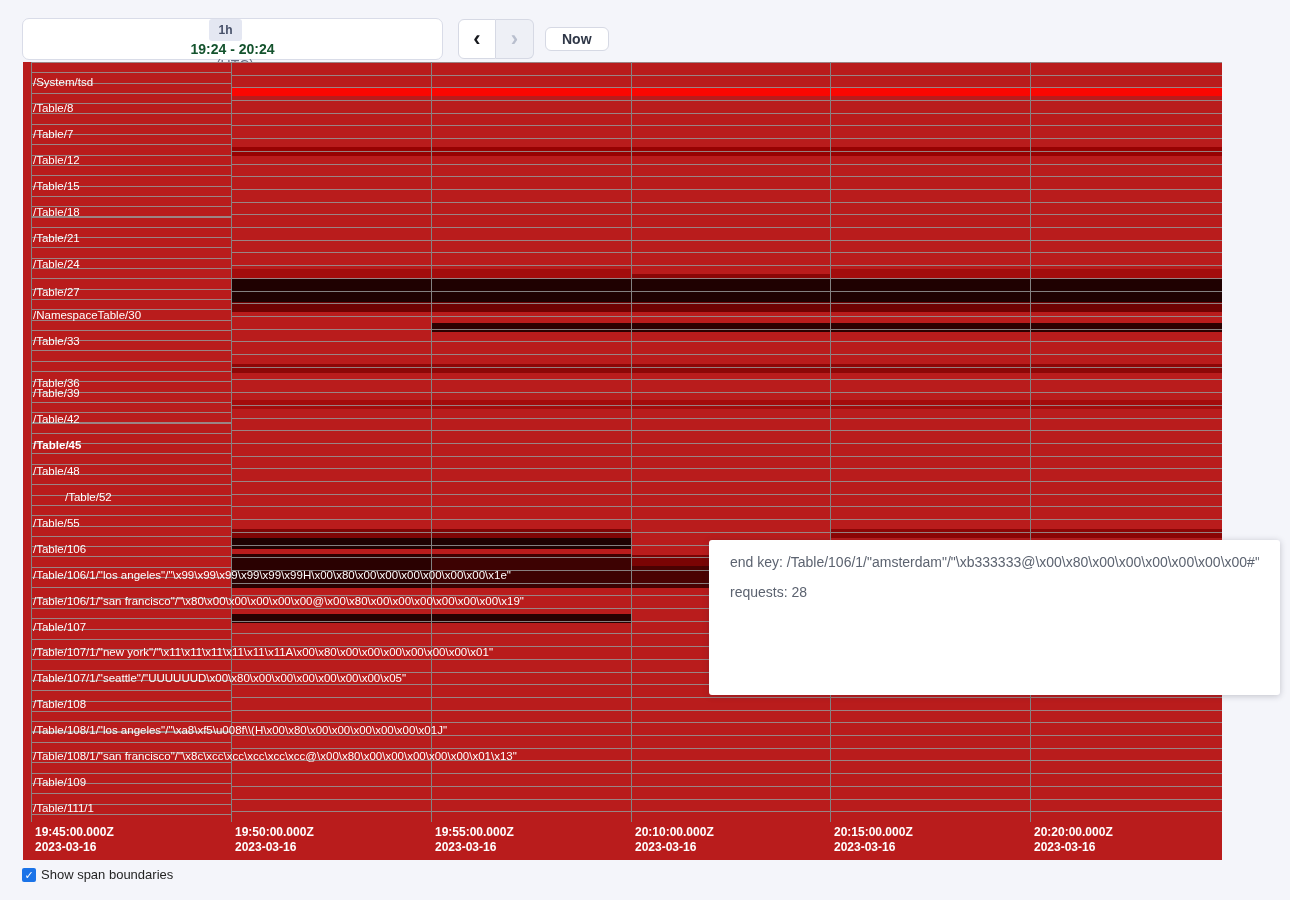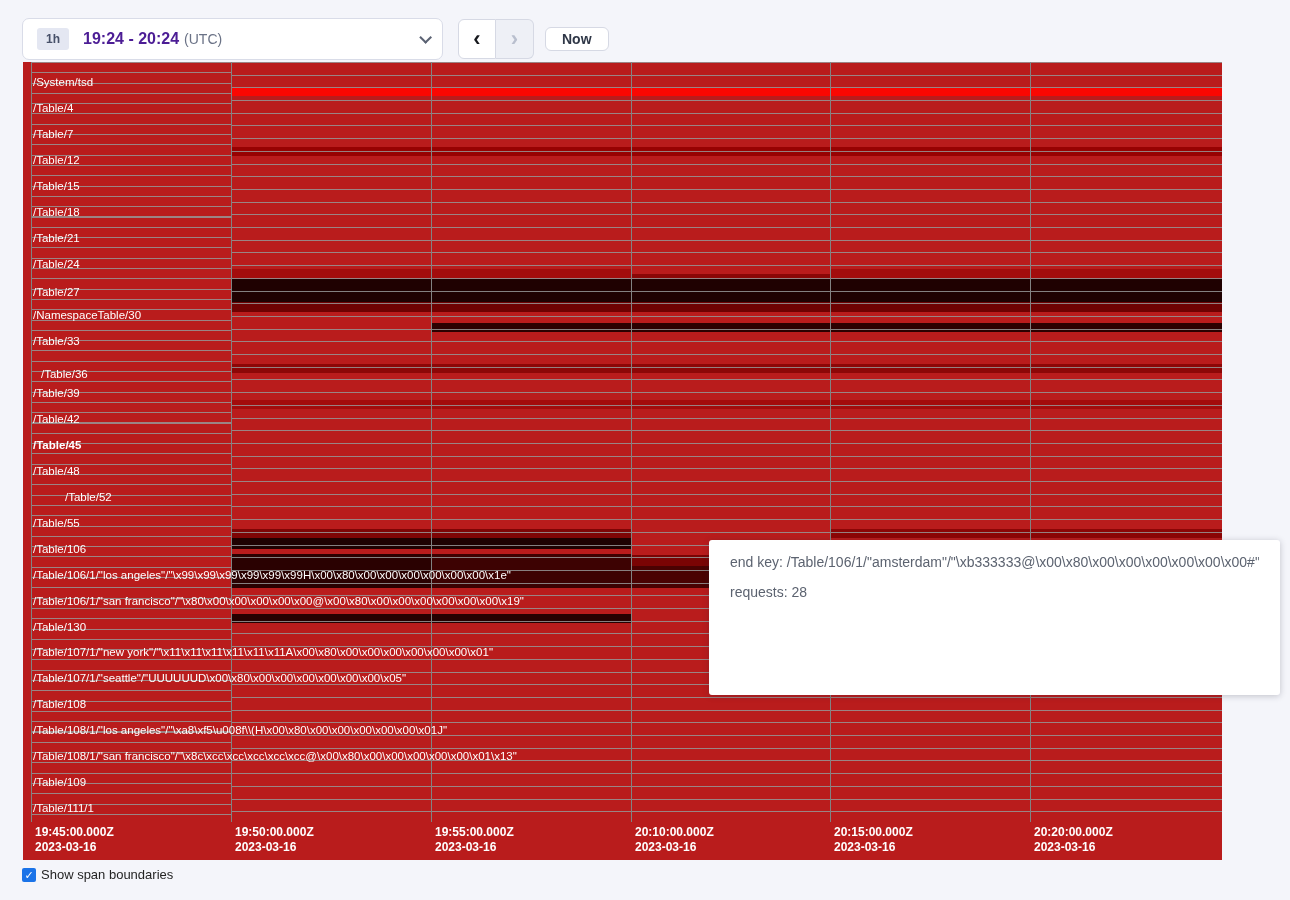--- a/index.html
+++ b/index.html
@@ -7,27 +7,27 @@
   body {
     background:#f4f5fa;
     font-family:"Liberation Sans", sans-serif;
     position:relative;
     overflow:hidden;
   }
   
   .toolbar { position:absolute; left:22px; top:18px; height:42px; display:flex; align-items:stretch; }
   .range-select {
     width:421px; background:#fff; border:1px solid #d9dce8; border-radius:7px;
-    display:flex; align-items:center; padding:0 14px; cursor:pointer;
+    display:flex; align-items:center; padding:0 14px; cursor:pointer;flex-direction:column;
   }
   .range-badge {
     background:#e4e7f2; color:#475069; font-weight:bold; font-size:12px;
     padding:4px 9px; border-radius:3px; margin-right:14px;
   }
-  .range-text { font-size:16px; font-weight:bold; color:#4c1d95; }
+  .range-text { font-size:14px; font-weight:bold; color:#14532d; }
   .range-suffix { font-size:14px; color:#6a7286; margin-left:5px; font-weight:normal; }
   .chevron-down {
     margin-left:auto; width:9px; height:9px; border-right:2px solid #5b6273; border-bottom:2px solid #5b6273;
     transform:rotate(45deg) translateY(-3px);
   }
   .arrow-group { display:flex; margin-left:15px; height:40px; align-self:center; }
   .arrow-btn {
     width:38px; height:40px; background:#fff; border:1px solid #d6d9e4;
     font-size:22px; line-height:36px; text-align:center; color:#16181d; cursor:pointer;
     font-weight:bold;
@@ -102,41 +102,41 @@
     <div class="hm-band" style="left: 608px; top: 493px; width: 78px; height: 11px; background: rgb(122, 4, 4); z-index: 1;"></div>
     <div class="hm-band" style="left: 608px; top: 504px; width: 78px; height: 22px; background: rgb(74, 2, 2); z-index: 1;"></div>
     <div class="hm-band" style="left: 208px; top: 552px; width: 400px; height: 9px; background: rgb(38, 1, 1); z-index: 1;"></div>
     <div class="hm-col" style="left: 8px; width: 200px; z-index: 2; pointer-events: none; border-left-color: rgb(130, 130, 130); background: repeating-linear-gradient(rgba(150, 150, 150, 0.85) 0px, rgba(150, 150, 150, 0.85) 1px, transparent 1px, transparent 10.3px);"></div>
     <div class="hm-col" style="left: 208px; width: 200px; z-index: 2; pointer-events: none; border-left-color: rgb(130, 130, 130); background: repeating-linear-gradient(rgba(150, 150, 150, 0.85) 0px, rgba(150, 150, 150, 0.85) 1px, transparent 1px, transparent 12.7px);"></div>
     <div class="hm-col" style="left: 408px; width: 200px; z-index: 2; pointer-events: none; border-left-color: rgb(130, 130, 130); background: repeating-linear-gradient(rgba(150, 150, 150, 0.85) 0px, rgba(150, 150, 150, 0.85) 1px, transparent 1px, transparent 12.7px);"></div>
     <div class="hm-col" style="left: 608px; width: 199px; z-index: 2; pointer-events: none; border-left-color: rgb(130, 130, 130); background: repeating-linear-gradient(rgba(150, 150, 150, 0.85) 0px, rgba(150, 150, 150, 0.85) 1px, transparent 1px, transparent 12.7px);"></div>
     <div class="hm-col" style="left: 807px; width: 200px; z-index: 2; pointer-events: none; border-left-color: rgb(130, 130, 130); background: repeating-linear-gradient(rgba(150, 150, 150, 0.85) 0px, rgba(150, 150, 150, 0.85) 1px, transparent 1px, transparent 12.7px);"></div>
     <div class="hm-col" style="left: 1007px; width: 192px; z-index: 2; pointer-events: none; border-left-color: rgb(130, 130, 130); background: repeating-linear-gradient(rgba(150, 150, 150, 0.85) 0px, rgba(150, 150, 150, 0.85) 1px, transparent 1px, transparent 12.7px);"></div>
     <div class="hm-row-label" style="top: 14px;">/System/tsd</div>
-    <div class="hm-row-label" style="top: 40px;">/Table/4</div>
+    <div class="hm-row-label" style="top: 40px;">/Table/8</div>
     <div class="hm-row-label" style="top: 66px;">/Table/7</div>
     <div class="hm-row-label" style="top: 92px;">/Table/12</div>
     <div class="hm-row-label" style="top: 118px;">/Table/15</div>
     <div class="hm-row-label" style="top: 144px;">/Table/18</div>
     <div class="hm-row-label" style="top: 170px;">/Table/21</div>
     <div class="hm-row-label" style="top: 196px;">/Table/24</div>
     <div class="hm-row-label" style="top: 224px;">/Table/27</div>
     <div class="hm-row-label" style="top: 247px;">/NamespaceTable/30</div>
     <div class="hm-row-label" style="top: 273px;">/Table/33</div>
-    <div class="hm-row-label" style="top: 306px; margin-left: 8px;">/Table/36</div>
+    <div class="hm-row-label" style="top: 315px;">/Table/36</div>
     <div class="hm-row-label" style="top: 325px;">/Table/39</div>
     <div class="hm-row-label" style="top: 351px;">/Table/42</div>
     <div class="hm-row-label" style="top: 377px; font-weight: bold;">/Table/45</div>
     <div class="hm-row-label" style="top: 403px;">/Table/48</div>
     <div class="hm-row-label" style="top: 429px; margin-left: 32px;">/Table/52</div>
     <div class="hm-row-label" style="top: 455px;">/Table/55</div>
     <div class="hm-row-label" style="top: 481px;">/Table/106</div>
     <div class="hm-row-label" style="top: 507px;">/Table/106/1/"los angeles"/"\x99\x99\x99\x99\x99\x99H\x00\x80\x00\x00\x00\x00\x00\x00\x1e"</div>
     <div class="hm-row-label" style="top: 533px;">/Table/106/1/"san francisco"/"\x80\x00\x00\x00\x00\x00@\x00\x80\x00\x00\x00\x00\x00\x00\x19"</div>
-    <div class="hm-row-label" style="top: 559px;">/Table/130</div>
+    <div class="hm-row-label" style="top: 559px;">/Table/107</div>
     <div class="hm-row-label" style="top: 584px;">/Table/107/1/"new york"/"\x11\x11\x11\x11\x11\x11A\x00\x80\x00\x00\x00\x00\x00\x00\x01"</div>
     <div class="hm-row-label" style="top: 610px;">/Table/107/1/"seattle"/"UUUUUUD\x00\x80\x00\x00\x00\x00\x00\x00\x05"</div>
     <div class="hm-row-label" style="top: 636px;">/Table/108</div>
     <div class="hm-row-label" style="top: 662px;">/Table/108/1/"los angeles"/"\xa8\xf5\u008f\\(H\x00\x80\x00\x00\x00\x00\x00\x01J"</div>
     <div class="hm-row-label" style="top: 688px;">/Table/108/1/"san francisco"/"\x8c\xcc\xcc\xcc\xcc\xcc@\x00\x80\x00\x00\x00\x00\x00\x01\x13"</div>
     <div class="hm-row-label" style="top: 714px;">/Table/109</div>
     <div class="hm-row-label" style="top: 740px;">/Table/111/1</div>
     <div class="hm-axis-tick" style="left: 12px;">
       <div>19:45:00.000Z</div>
       <div>2023-03-16</div>

